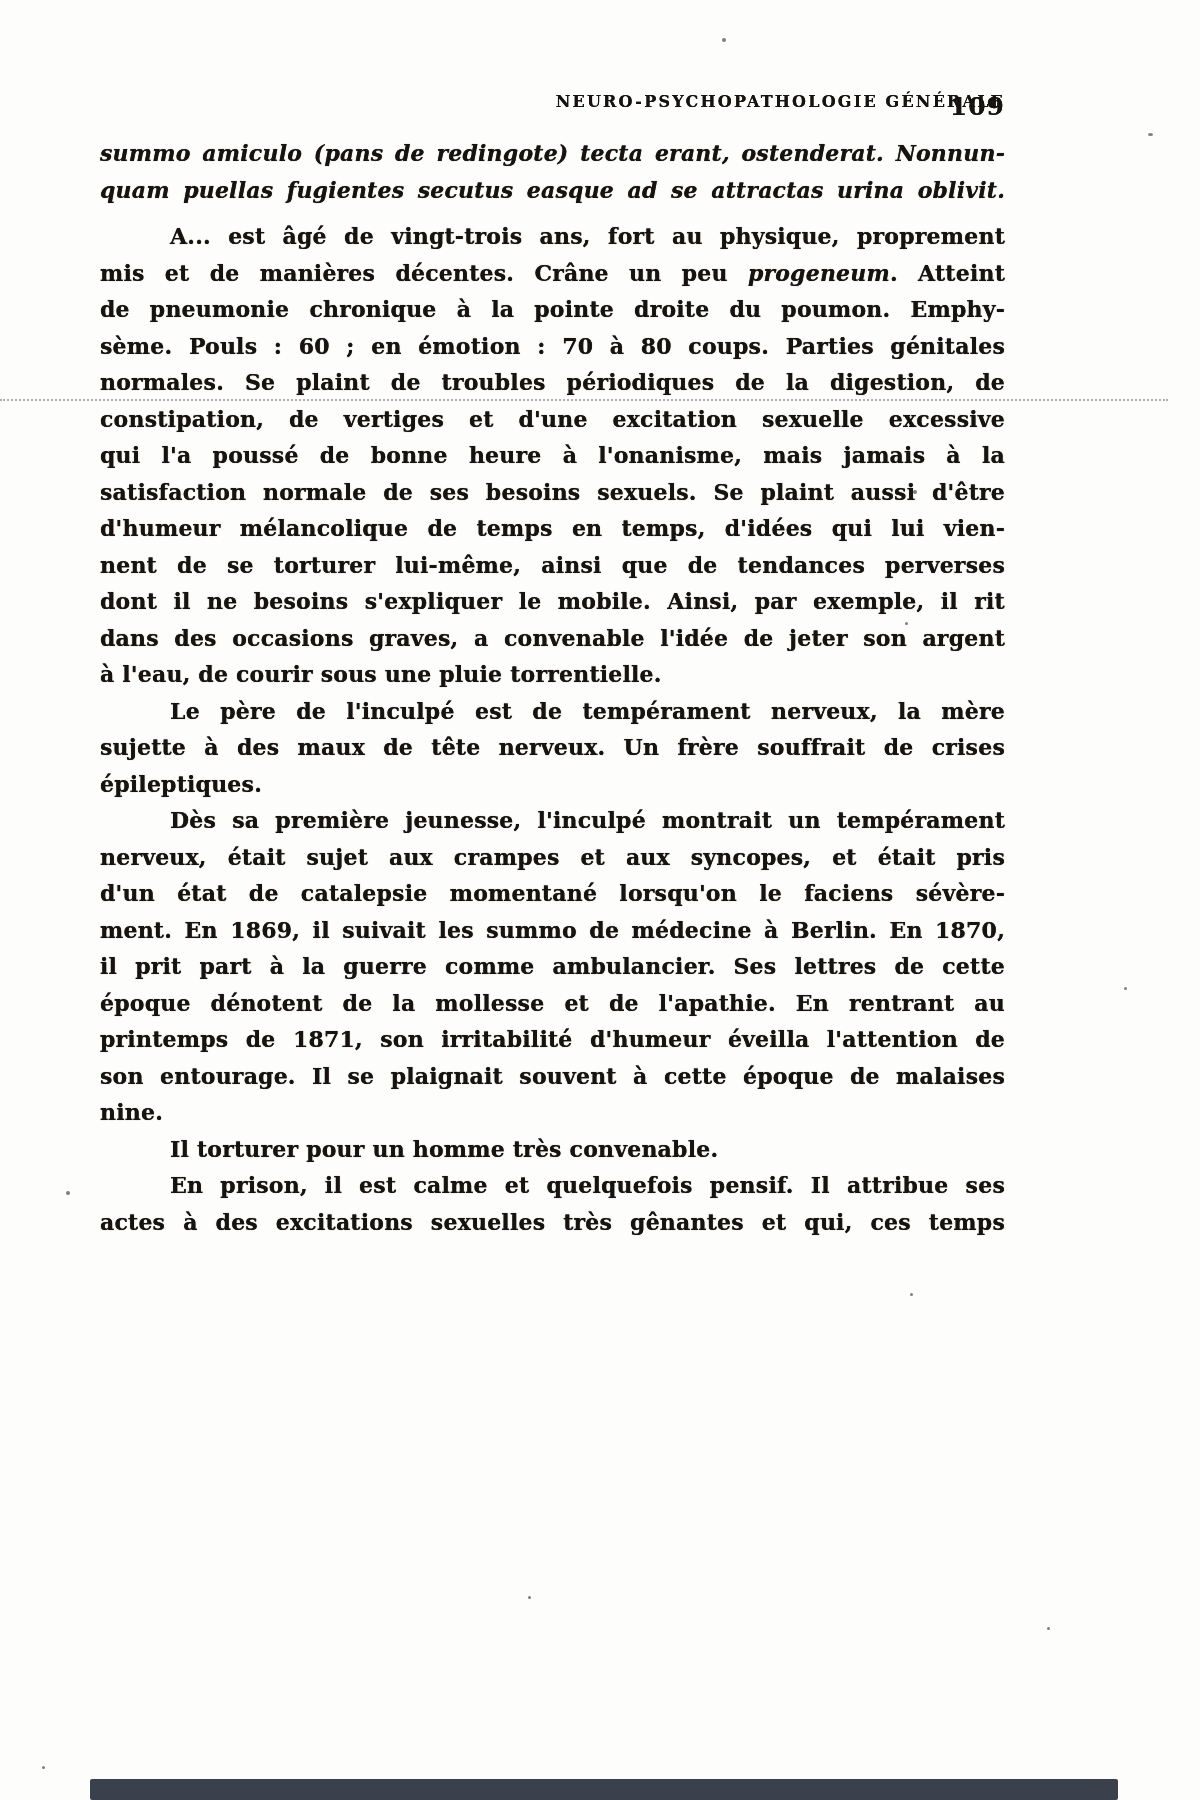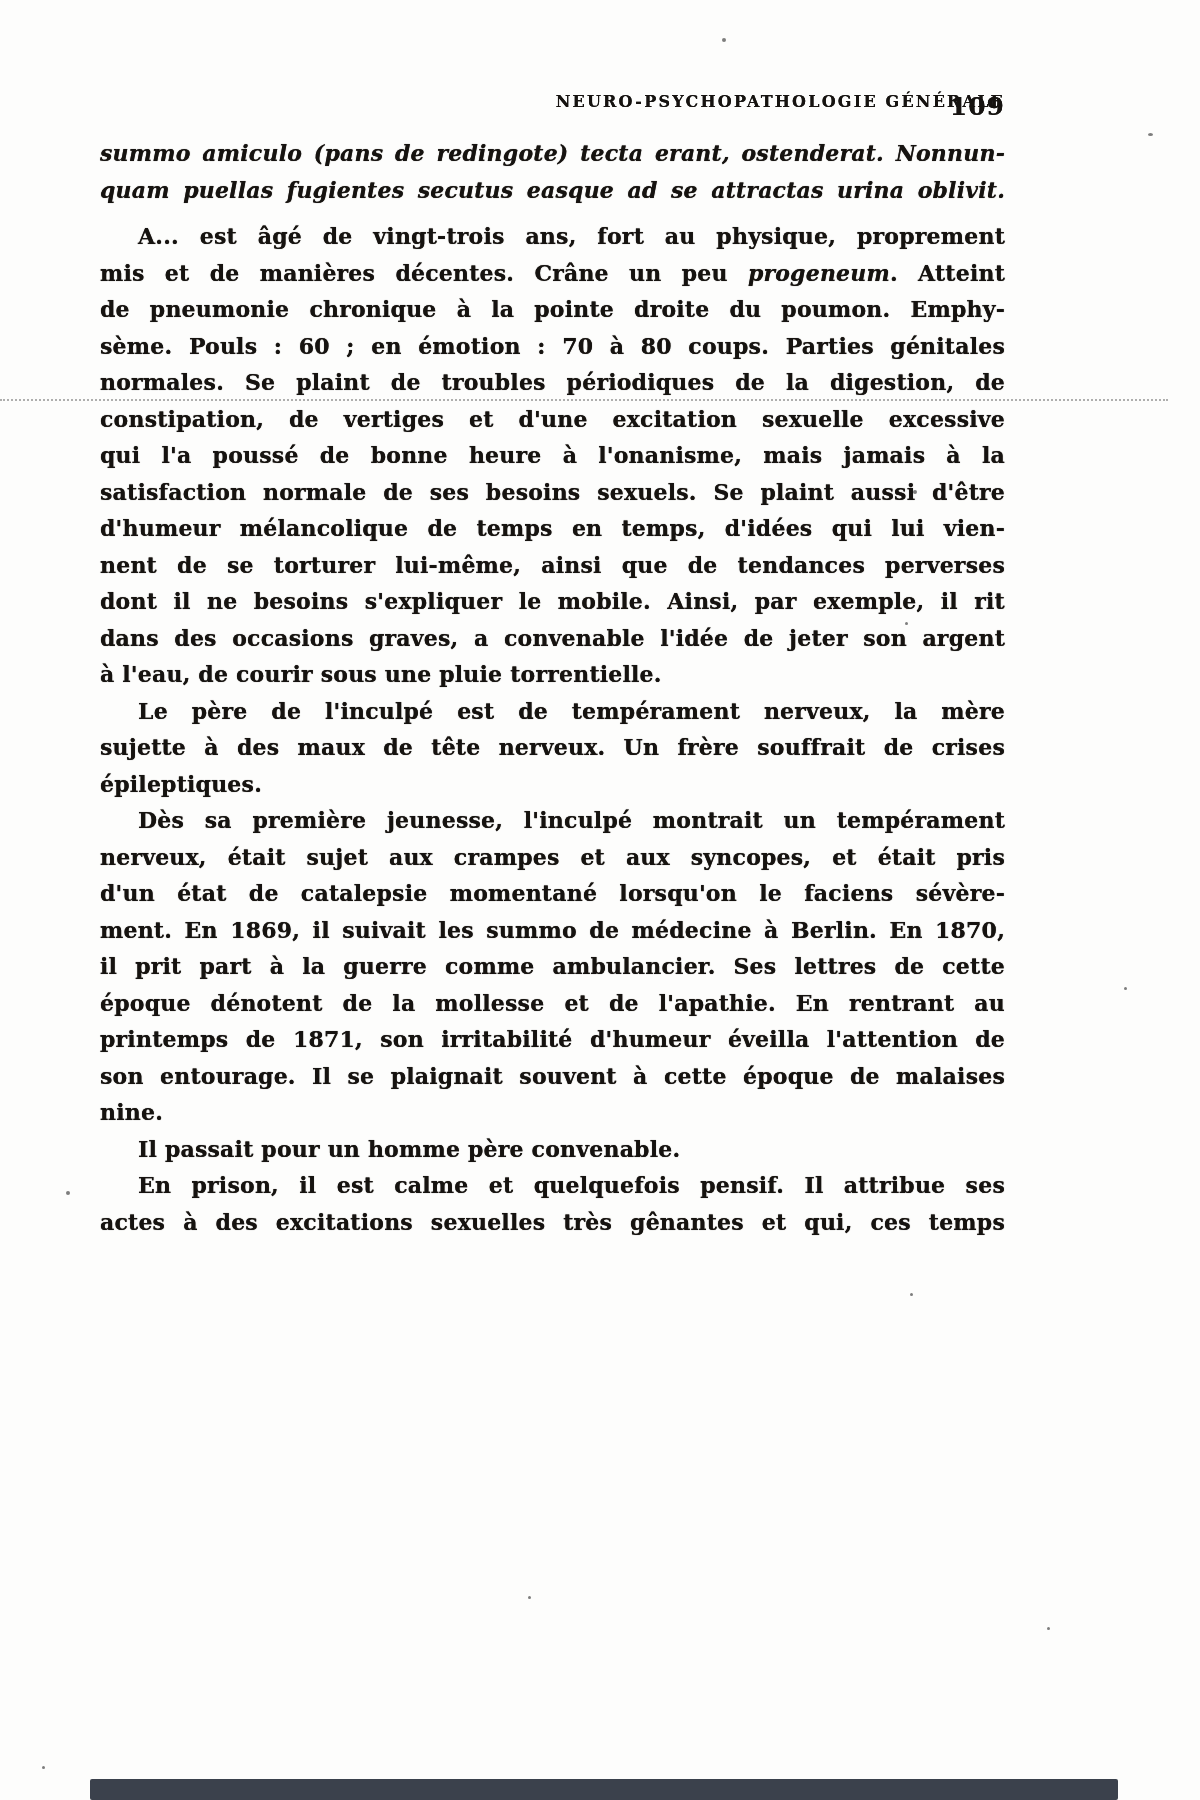--- a/index.html
+++ b/index.html
@@ -39,21 +39,21 @@
   .line {
     font-size: 22px;
     font-weight: 700;
     line-height: 36.5px;
     letter-spacing: 0.2px;
     text-align: justify;
     text-align-last: justify;
     text-shadow: 0 0 0.7px #221d18;
   }
   .line.short { text-align-last: left; }
-  .line.indent { text-indent: 38px; }
+  .line.indent { text-indent: 38px; margin-left: 32px; }
   .line em { font-style: italic; }
   .artifact-dotline {
     position: absolute;
     top: 399px; left: 0;
     width: 1168px; height: 0;
     border-top: 2px dotted rgba(45, 45, 45, 0.38);
     pointer-events: none;
   }
   .scan-bar {
     position: absolute;
@@ -110,21 +110,21 @@
         <div class="line">nerveux, était sujet aux crampes et aux syncopes, et était pris</div>
         <div class="line">d'un état de catalepsie momentané lorsqu'on le faciens sévère-</div>
         <div class="line">ment. En 1869, il suivait les summo de médecine à Berlin. En 1870,</div>
         <div class="line">il prit part à la guerre comme ambulancier. Ses lettres de cette</div>
         <div class="line">époque dénotent de la mollesse et de l'apathie. En rentrant au</div>
         <div class="line">printemps de 1871, son irritabilité d'humeur éveilla l'attention de</div>
         <div class="line">son entourage. Il se plaignait souvent à cette époque de malaises</div>
         <div class="line short">nine.</div>
       </div>
       <div class="para body">
-        <div class="line short indent">Il passait pour un homme père convenable.</div>
+        <div class="line short indent">Il torturer pour un homme très convenable.</div>
       </div>
       <div class="para body">
         <div class="line indent">En prison, il est calme et quelquefois pensif. Il attribue ses</div>
         <div class="line">actes à des excitations sexuelles très gênantes et qui, ces temps</div>
       </div>
     </div>
 
   <div class="speck" style="left:722px; top:38px;  width:4px; height:4px;"></div>
   <div class="speck" style="left:1148px;top:133px; width:5px; height:3px;"></div>
   <div class="speck" style="left:913px; top:490px; width:4px; height:4px;"></div>

